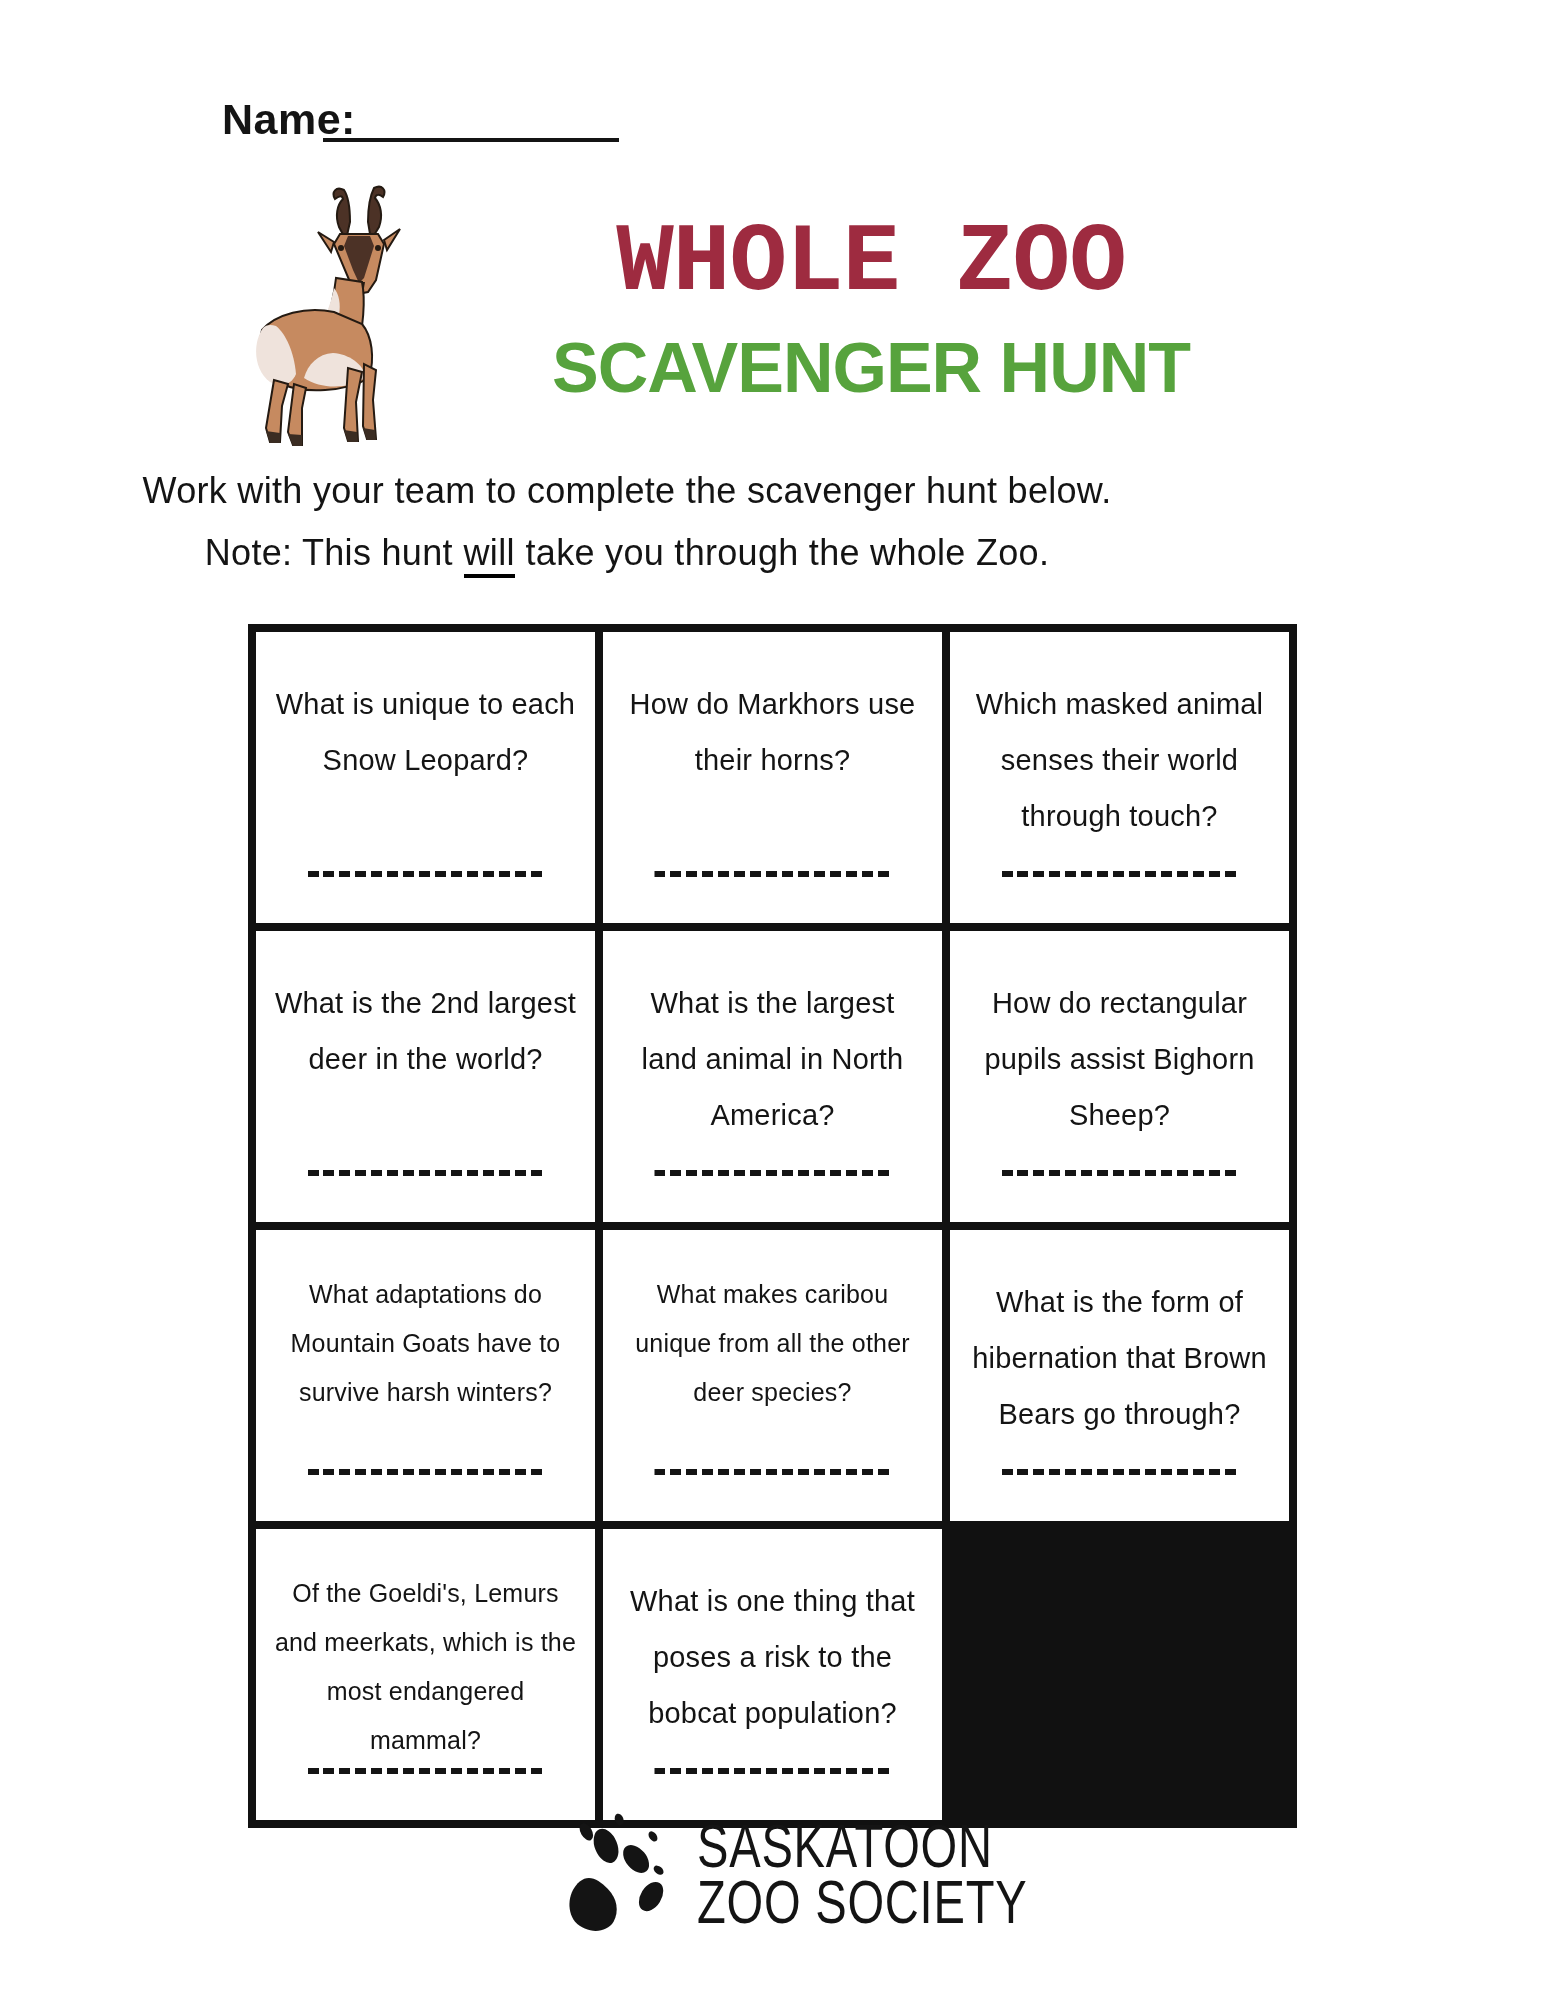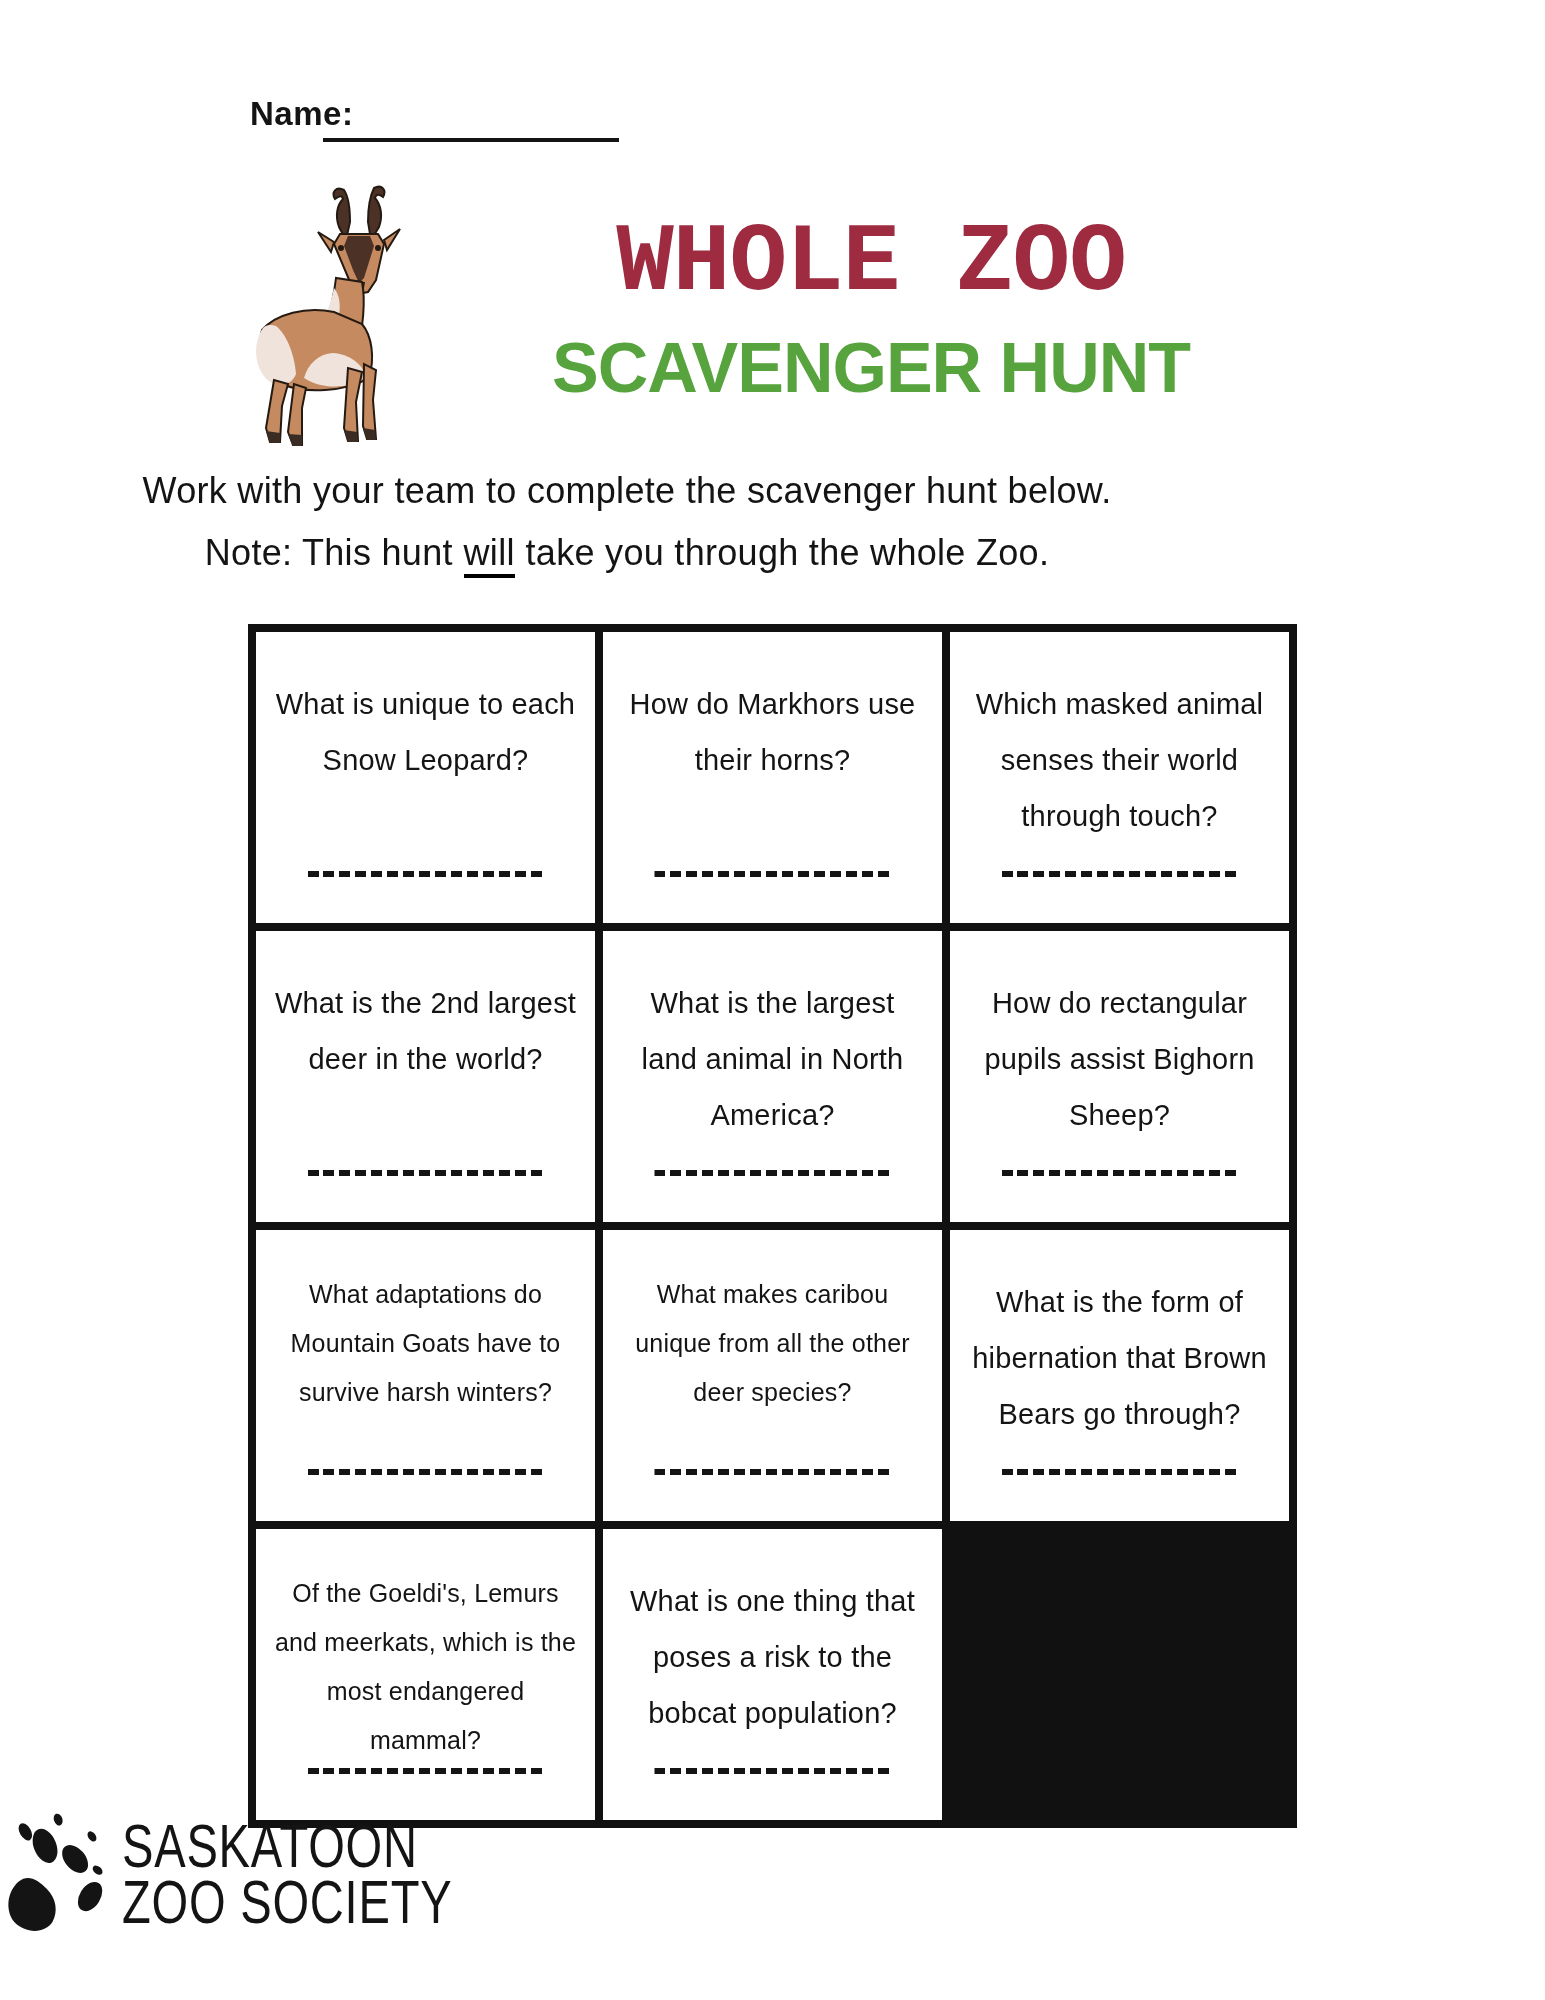--- a/index.html
+++ b/index.html
@@ -5,21 +5,21 @@
   html,body { margin:0; padding:0; background:#ffffff; }
   .page {
     position:relative; width:1545px; height:2000px; background:#ffffff;
     font-family:"Liberation Sans","DejaVu Sans",sans-serif; color:#1a1a1a;
     overflow:hidden;
   }
 
   
   .name-label {
     position:absolute; left:222px; top:95px;
-    font-size:33px; font-weight:700; letter-spacing:0.5px; color:#141414;margin-left:28px;
+    font-size:43px; font-weight:700; letter-spacing:0.5px; color:#141414;
   }
   .name-line {
     position:absolute; left:323px; top:138px; width:296px; height:4px; background:#141414;
   }
 
   
   .antelope {
     position:absolute; left:236px; top:182px; width:210px; height:270px;
   }
 
@@ -61,21 +61,21 @@
   .cell.small { font-size:25px; line-height:49px; padding-top:40px; }
   .dash {
     position:absolute; bottom:46px; left:50%; transform:translateX(-50%);
     width:237px; height:6px;
     background:repeating-linear-gradient(90deg,#141414 0 11px,transparent 11px 16px);
   }
 
   
   .footer {
     position:absolute; left:0; top:1808px; width:1545px;
-    display:flex; justify-content:flex-start; align-items:center; 
+    display:flex; justify-content:center; align-items:center; gap:14px;
   }
   .paw { width:122px; height:132px; flex:0 0 auto; }
   .org { width:288px; overflow:visible; }
   .org-inner {
     transform:scaleX(0.76); transform-origin:left center;
     font-size:62px; line-height:56px; font-weight:400; letter-spacing:1px;
     color:#141414; white-space:nowrap;
   }
 </style>
 </head>

